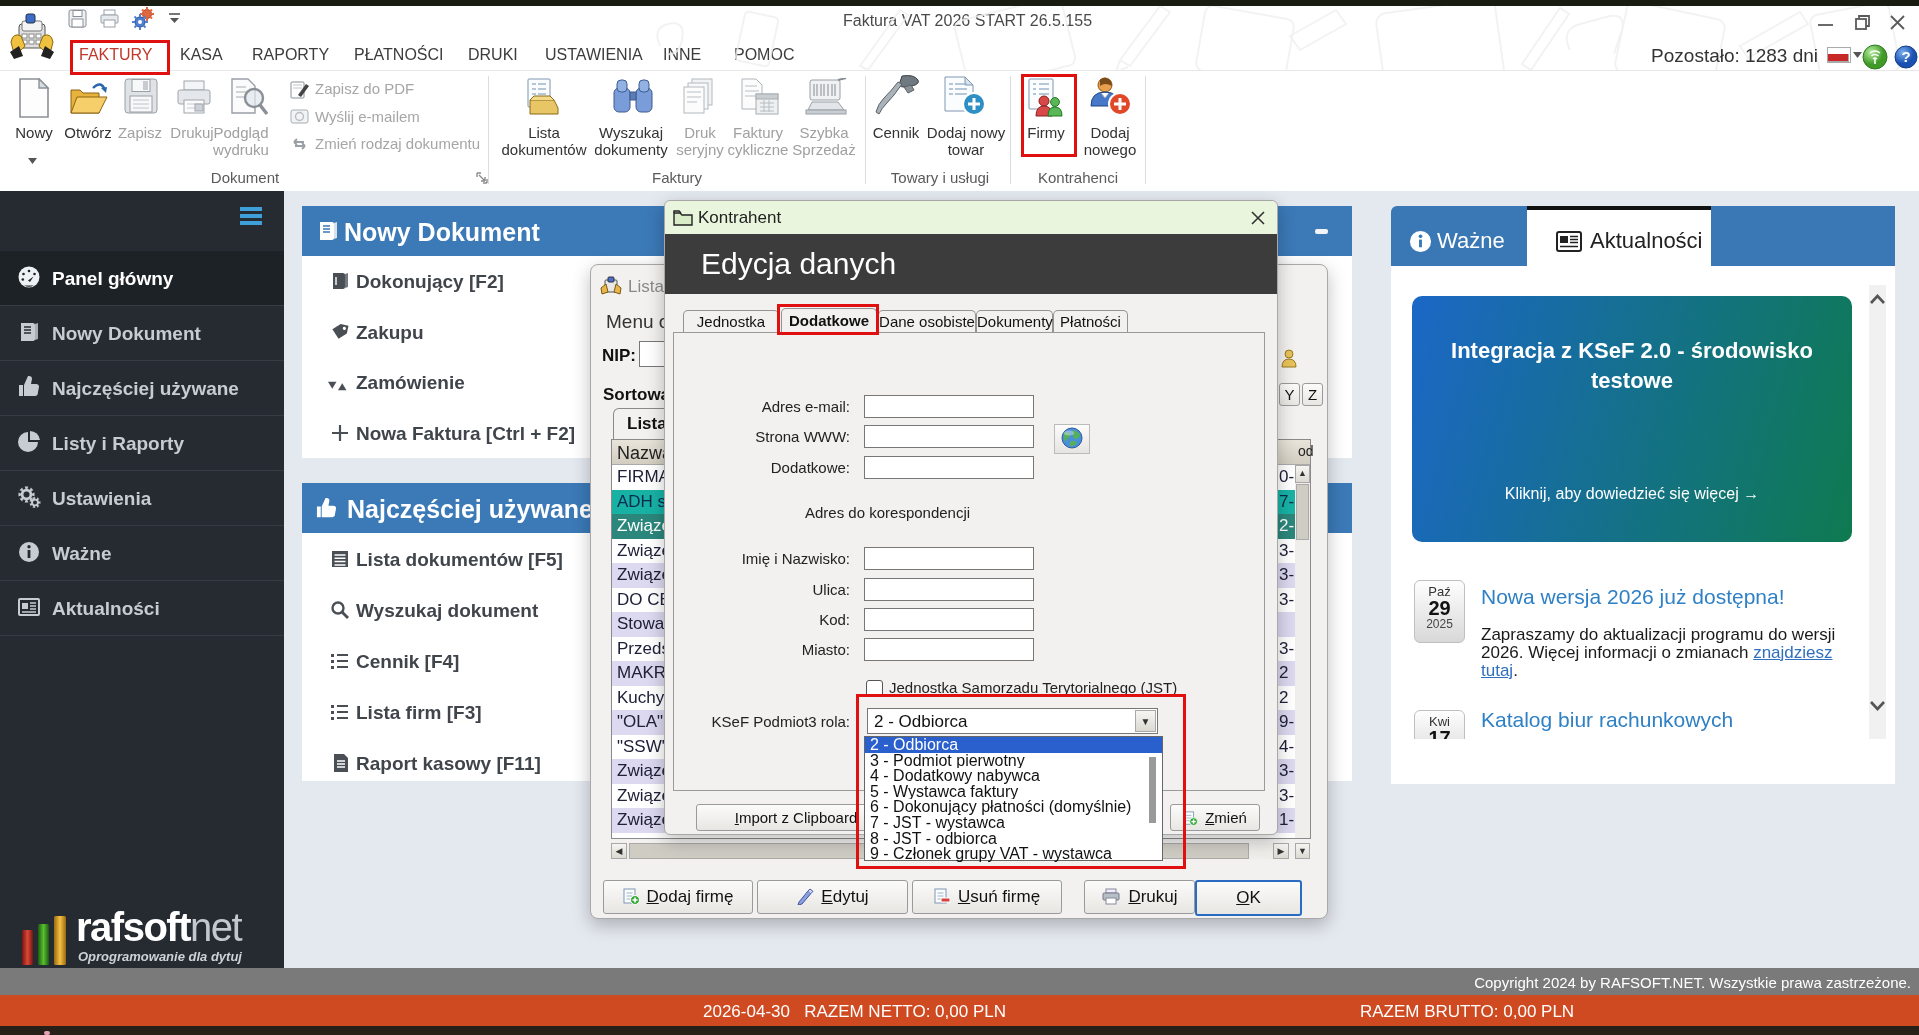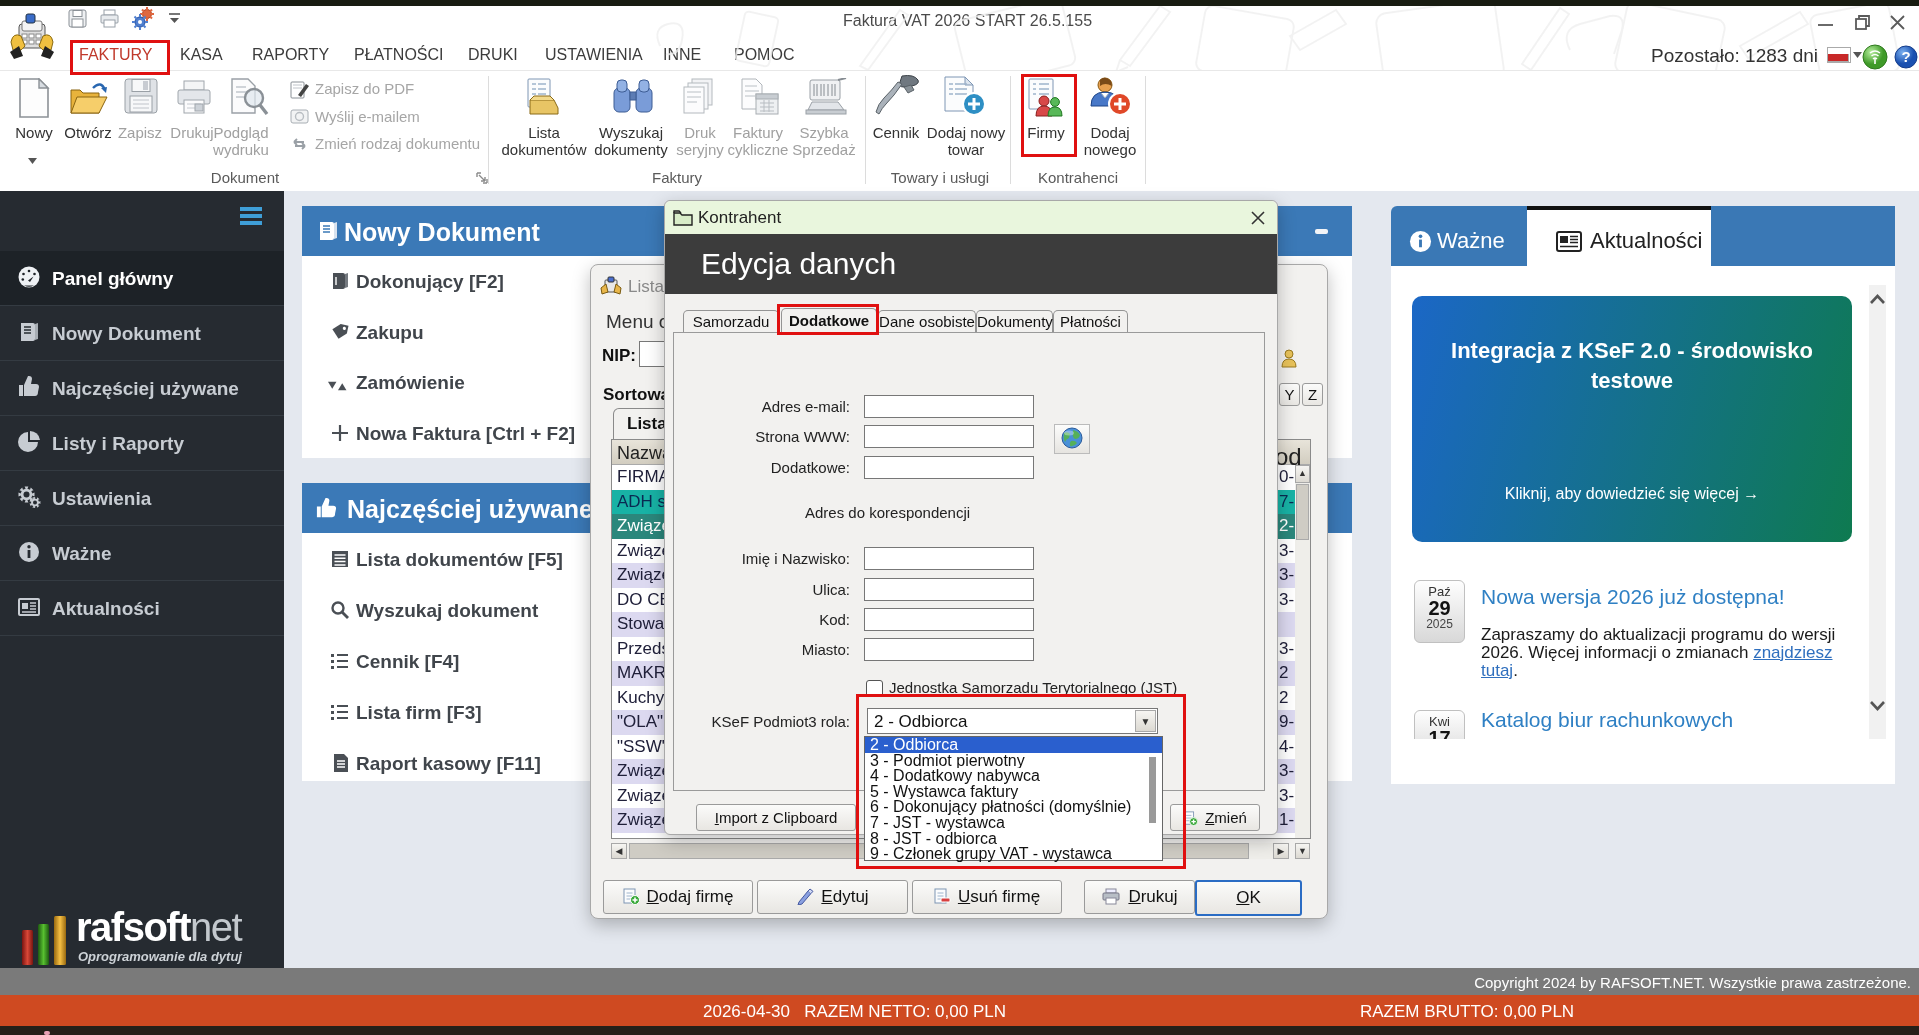--- a/index.html
+++ b/index.html
@@ -538,21 +538,21 @@
   <div class="abs" style="left:11px;top:81px;font-size:17px;font-weight:bold;color:#111;">NIP:</div>
   <div class="abs fld" style="left:48px;top:76px;width:160px;height:24px;"></div>
   <div class="abs" style="left:12px;top:120px;font-size:17px;font-weight:bold;color:#111;">Sortowanie</div>
 
   <div class="abs" style="left:22px;top:143px;width:90px;height:31px;border:1px solid #8a8a8a;border-bottom:none;border-radius:6px 6px 0 0;background:#f2f1ef;"></div>
   <div class="abs" style="left:36px;top:149px;font-size:17px;font-weight:bold;color:#111;">Lista firm</div>
 
   <div class="abs" style="left:20px;top:174px;width:700px;height:400px;border:1px solid #8a8a8a;background:#fff;box-sizing:border-box;"></div>
   <div class="abs" style="left:21px;top:175px;width:698px;height:25px;background:linear-gradient(#e8e4da,#d2cdc0);border-bottom:1px solid #aaa;box-sizing:border-box;">
     <span class="abs" style="left:5px;top:3px;font-size:18px;color:#222;">Nazwa</span>
-    <span class="abs" style="left:663px;top:3px;font-size:24px;color:#222;">od</span>
+    <span class="abs" style="left:686px;top:3px;font-size:14px;color:#222;">od</span>
   </div>
 
   <div class="row rw" style="top:200px;">
       <span class="nm">FIRMA HANDLOWA</span>
       <span class="no">0-</span>
     </div>
   <div class="row rt1" style="top:225px;">
       <span class="nm">ADH sp. z o.o.</span>
       <span class="no" style="color:#0a2a52;">7-</span>
     </div>
@@ -656,21 +656,21 @@
     <path d="M1 4 L7 4 L9 6 L19 6 L19 16 L1 16 Z" fill="#d8ecc8" stroke="#222" stroke-width="1.4"></path>
     <path d="M1 4 L1 2 L6 2 L8 4" fill="none" stroke="#222" stroke-width="1.4"></path>
   </svg>
   <div class="abs" style="left:33px;top:7px;font-size:17px;color:#222;">Kontrahent</div>
   <svg class="abs" style="left:586px;top:10px;" width="14" height="14" viewBox="0 0 14 14">
       <path d="M1 1 L13 13 M13 1 L1 13" stroke="#333" stroke-width="1.6"></path>
     </svg>
   <div class="abs" style="left:0;top:33px;width:612px;height:60px;background:#3c3c3c;"></div>
   <div class="abs" style="left:36px;top:46px;font-size:30px;color:#fff;">Edycja danych</div>
 
-  <div class="abs tab" style="left:18px;top:109px;width:94px;height:22px;line-height:22px;">Samorzadu</div>
+  <div class="abs tab" style="left:18px;top:109px;width:94px;height:22px;line-height:22px;">Jednostka</div>
   <div class="abs tab" style="left:116px;top:107px;width:94px;height:25px;line-height:24px;font-weight:bold;background:#f2f1ef;z-index:3;">Dodatkowe</div>
   <div class="abs tab" style="left:213px;top:109px;width:96px;height:22px;line-height:22px;">Dane osobiste</div>
   <div class="abs tab" style="left:311px;top:109px;width:75px;height:22px;line-height:22px;">Dokumenty</div>
   <div class="abs tab" style="left:388px;top:109px;width:73px;height:22px;line-height:22px;">Płatności</div>
   <div class="abs" style="left:112px;top:103px;width:102px;height:31px;border:3px solid #e01010;z-index:4;box-sizing:border-box;"></div>
 
   <div class="abs" style="left:8px;top:131px;width:592px;height:459px;border:1px solid #9a9a9a;background:#f2f1ef;box-sizing:border-box;z-index:2;"></div>
   <div class="abs klbl" style="left:35px;top:197px;width:150px;">Adres e-mail:</div>
   <div class="abs kfld" style="left:199px;top:194px;"></div>
   <div class="abs klbl" style="left:35px;top:227px;width:150px;">Strona WWW:</div>
@@ -696,21 +696,21 @@
   <div class="abs kfld" style="left:199px;top:407px;"></div>
   <div class="abs klbl" style="left:35px;top:440px;width:150px;">Miasto:</div>
   <div class="abs kfld" style="left:199px;top:437px;"></div>
   <div class="abs" style="left:201px;top:479px;width:15px;height:15px;background:#fff;border:1px solid #555;border-radius:3px;z-index:2;"></div>
   <div class="abs" style="left:224px;top:478px;font-size:15px;color:#222;z-index:2;">Jednostka Samorzadu Terytorialnego (JST)</div>
   <div class="abs klbl" style="left:35px;top:512px;width:150px;">KSeF Podmiot3 rola:</div>
   <div class="abs" style="left:202px;top:507px;width:291px;height:26px;background:#fff;border:1px solid #777;box-sizing:border-box;z-index:2;">
     <span style="position:absolute;left:6px;top:3px;font-size:17px;color:#111;">2 - Odbiorca</span>
     <span class="sbtn" style="position:absolute;right:1px;top:1px;width:21px;height:22px;line-height:22px;font-size:10px;">▼</span>
   </div>
-  <div class="abs btn" style="left:31px;top:603px;width:158px;height:25px;line-height:25px;font-size:15px;"><u>I</u>mport z Clipboard</div>
+  <div class="abs btn" style="left:31px;top:603px;width:158px;height:25px;line-height:25px;font-size:15px;padding-left:20px;"><u>I</u>mport z Clipboard</div>
   <div class="abs btn" style="left:505px;top:603px;width:88px;height:25px;line-height:25px;font-size:15px;"><svg width="15" height="15" viewBox="0 0 17 17" style="vertical-align:-3px;margin-right:7px;">
         <rect x="1" y="1" width="11" height="14" fill="#fbfcfd" stroke="#7e96b4"></rect>
         <path d="M3.5 5 h6 M3.5 8 h6 M3.5 11 h4" stroke="#9eb4cc"></path>
         <circle cx="12" cy="12" r="4.5" fill="#38a838" stroke="#fff"></circle>
         <path d="M12 9.5 v5 M9.5 12 h5" stroke="#fff" stroke-width="1.6"></path>
       </svg><u>Z</u>mień</div>
 </div>
 
 <div class="abs" style="left:864px;top:736px;width:299px;height:125px;background:#fff;border:1px solid #666;box-sizing:border-box;z-index:10;">
   <div class="ditem dsel">2 - Odbiorca</div>

